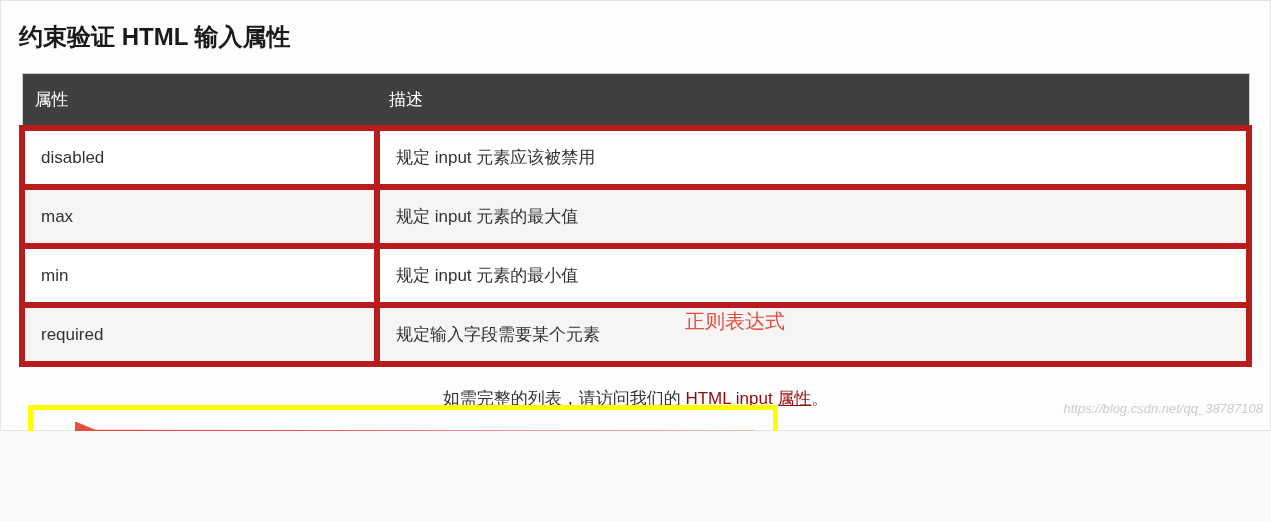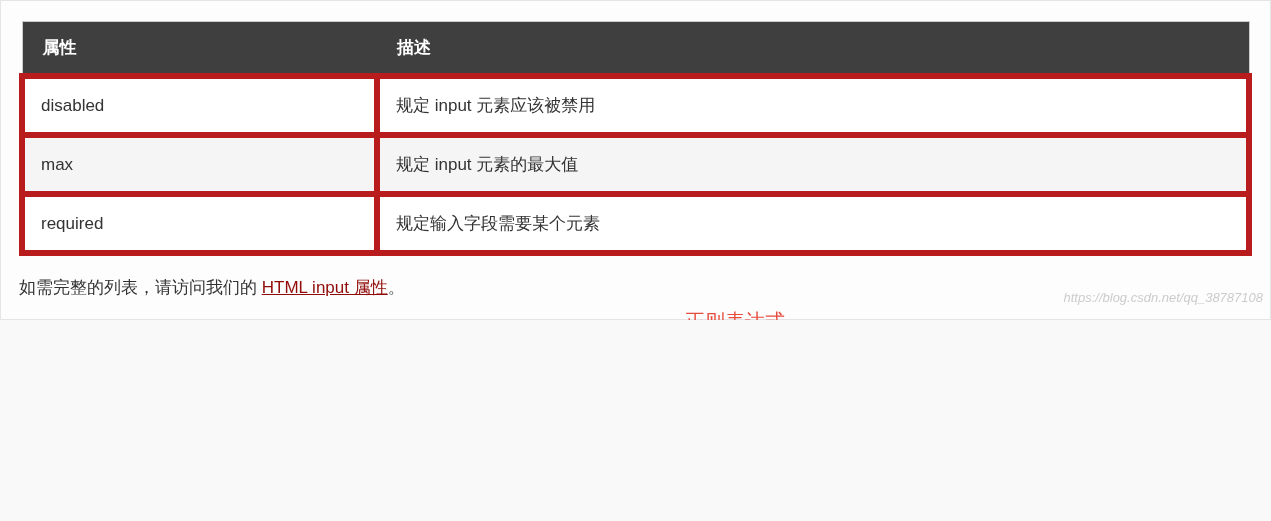--- a/index.html
+++ b/index.html
@@ -30,42 +30,43 @@
       width: 100%;
       border-collapse: collapse;
       border: 1px solid #ccc;
     }
     thead tr {
       background: #3f3f3f;
     }
     thead th {
       color: #fff;
       text-align: left;
-      padding: 14px 20px;
+      padding: 14px 12px;
       font-size: 17px;
-      font-weight: bold;
+      font-weight: normal;
       border: none;
     }
     thead th:first-child {
       width: 355px;
     }
     tbody td {
       padding: 15px 16px;
       font-size: 17px;
       color: #333;
       border: 6px solid #b91c1c;
       background: #fff;
     }
     tbody tr:nth-child(even) td {
       background: #f5f5f5;
     }
     .footer-text {
       font-size: 17px;
       color: #333;
       margin-top: 20px;
+      text-align: center;
     }
     .footer-text a {
       color: #900b09;
       text-decoration: underline;
     }
     .annotation {
       color: #e74c3c;
       font-size: 20px;
       position: absolute;
       left: 685px;
@@ -94,36 +95,41 @@
       color: #ccc;
       font-size: 13px;
       font-family: Arial, sans-serif;
       font-style: italic;
     }
   </style>
 </head>
 <body>
 
 <div class="container">
+  <h2>约束验证 HTML 输入属性</h2>
 
   <table>
     <thead>
       <tr>
         <th>属性</th>
         <th>描述</th>
       </tr>
     </thead>
     <tbody>
       <tr>
         <td>disabled</td>
         <td>规定 input 元素应该被禁用</td>
       </tr>
       <tr>
         <td>max</td>
         <td>规定 input 元素的最大值</td>
+      </tr>
+      <tr>
+        <td>min</td>
+        <td>规定 input 元素的最小值</td>
       </tr>
       <tr>
         <td>required</td>
         <td>规定输入字段需要某个元素</td>
       </tr>
     </tbody>
   </table>
 
   <p class="footer-text">
     <span>如需完整的列表，请访问我们的 </span><a href="#">HTML input 属性</a><span>。</span>

